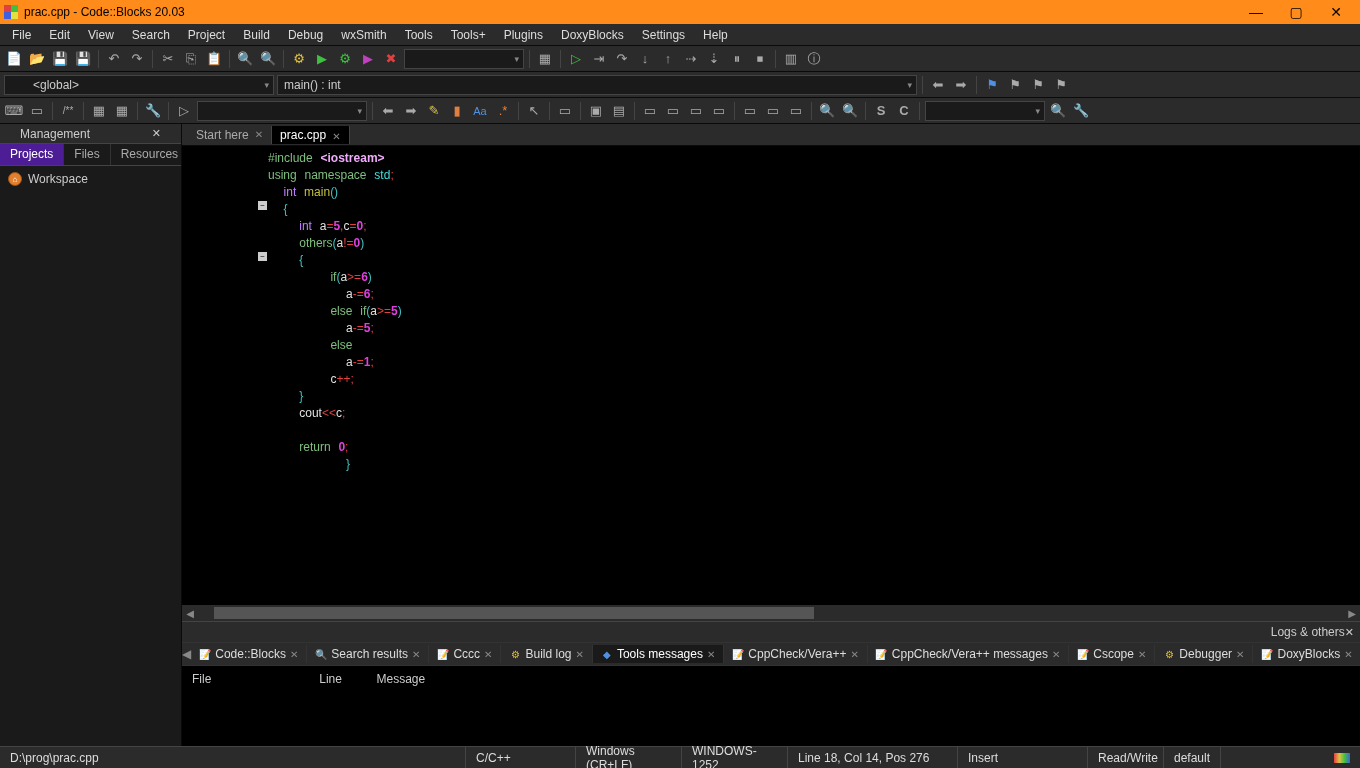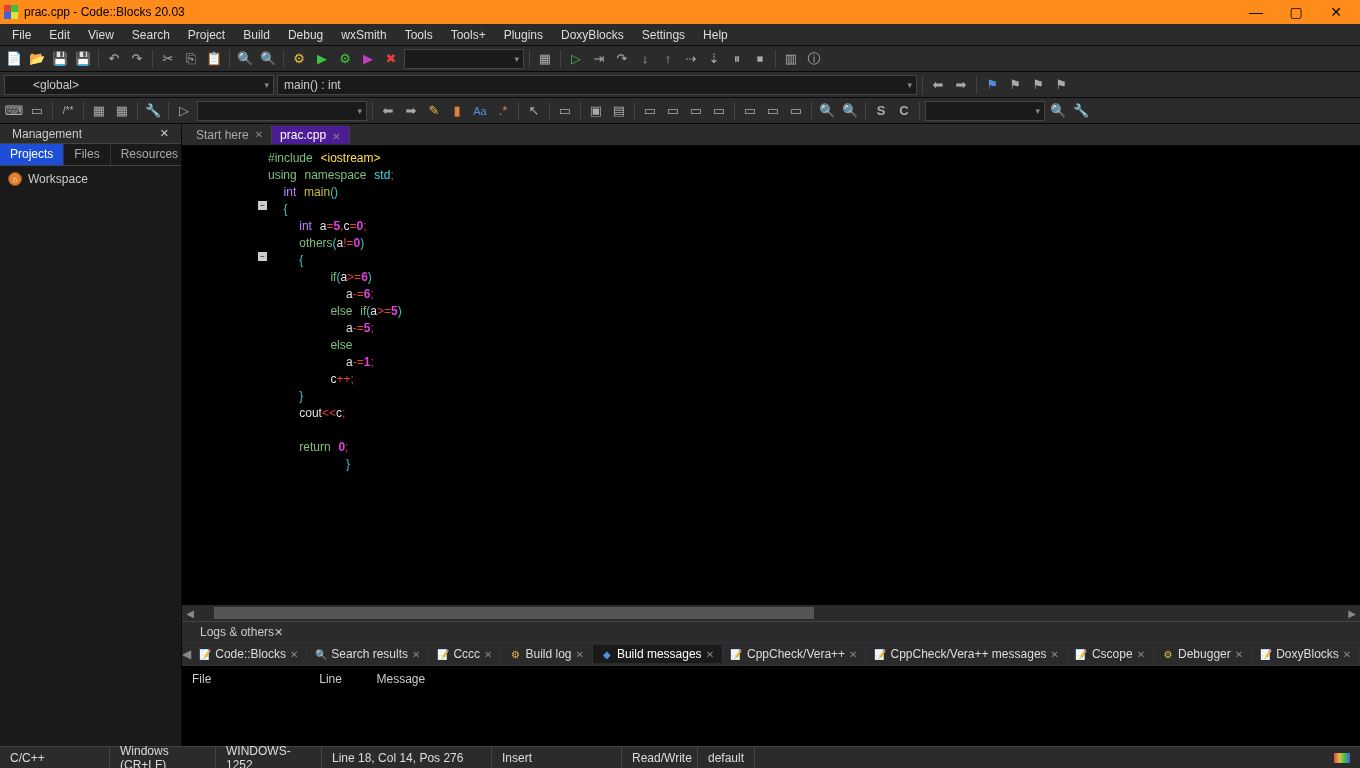--- a/index.html
+++ b/index.html
@@ -15,44 +15,44 @@
 .menu-item { padding:2px 8px; color:#ddd; }
 .toolbar { background:#2b2b2b; height:26px; display:flex; align-items:center; padding:0 4px; gap:3px; border-bottom:1px solid #0a0a0a; }
 .tb-btn { width:20px; height:20px; display:flex; align-items:center; justify-content:center; color:#aaa; font-size:13px; }
 .tb-sep { width:1px; height:18px; background:#444; margin:0 2px; }
 .tb-combo { background:#1a1a1a; border:1px solid #444; color:#ccc; height:20px; padding:0 18px 0 6px; position:relative; display:flex; align-items:center; }
 .tb-combo::after { content:"▾"; position:absolute; right:4px; font-size:9px; color:#888; }
 .wide1 { width:270px;padding-left:28px; } .wide2 { width:640px; } .wide4 { width:120px; }
 .toolbar2 { background:#2b2b2b; height:26px; display:flex; align-items:center; padding:0 4px; gap:3px; border-bottom:1px solid #0a0a0a; }
 .content { flex:1; display:flex; min-height:0; }
 .sidebar { width:182px; display:flex; flex-direction:column; border-right:1px solid #0a0a0a; }
-.panel-hdr { background:#2b2b2b; height:20px; display:flex; align-items:center; justify-content:space-between; padding:0 12px; color:#ccc; border-bottom:1px solid #444; }
+.panel-hdr { background:#2b2b2b; height:20px; display:flex; align-items:center; justify-content:space-between; padding:0 20px; color:#ccc; border-bottom:1px solid #444; }
 .close-x { color:#ccc; font-size:11px; }
 .side-tabs { background:#1a1a1a; height:22px; display:flex; border-bottom:1px solid #444; }
 .side-tab { padding:3px 10px; color:#aaa; border-right:1px solid #333; cursor:pointer; }
-.side-tab.active { background:#1d4ed8; color:#fff; }
+.side-tab.active { background:#4c1d95; color:#fff; }
 .side-body { flex:1; background:#1a1a1a; padding:4px 6px; }
 .ws-item { display:flex; align-items:center; gap:6px; padding:2px; color:#ccc; }
 .ws-ico { width:14px; height:14px; border-radius:50%; background:#e08030; border:1px solid #a05010; display:flex; align-items:center; justify-content:center; font-size:8px; color:#fff; }
 .editor-area { flex:1; display:flex; flex-direction:column; min-width:0; }
 .editor-tabs { background:#2b2b2b; height:22px; display:flex; align-items:center; padding-left:6px; border-bottom:1px solid #0a0a0a; }
 .ed-tab { padding:2px 8px; color:#aaa; display:flex; align-items:center; gap:6px; border-right:1px solid #444; cursor:pointer; }
-.ed-tab.active { background:#4c1d95; color:#fff;align-items:flex-end; }
+.ed-tab.active { background:#000000; color:#fff;align-items:flex-end; }
 .ed-tab .x { font-size:10px; color:#888; }
 .code-wrap { flex:1; display:flex; background:#000; min-height:0; overflow:hidden; position:relative; }
 .gutter { width:86px; background:#000; border-right:0; }
 .fold-col { position:absolute; left:76px; top:0; width:10px; }
 .fold-mark { position:absolute; width:9px; height:9px; background:#ccc; color:#000; font-size:8px; display:flex; align-items:center; justify-content:center; }
 .code { flex:1; padding:4px 0 0 0; font-family:Consolas,"Courier New",monospace; font-size:13px; line-height:17px; white-space:pre; color:#ccc; }
-.kw { color:#7fbf7f; } .pp { color:#7fbf7f; } .str { color:#fde047; } .ty { color:#c080ff; } .num { color:#e040e0; font-weight:bold; } .op { color:#e04040; } .fn { color:#c0c040; } .id { color:#e0e0e0; } .br { color:#40c0c0; } .ns { color:#40dfdf; }
+.kw { color:#7fbf7f; } .pp { color:#7fbf7f; } .str { color:#f0abfc;font-weight:bold; } .ty { color:#c080ff; } .num { color:#e040e0; font-weight:bold; } .op { color:#e04040; } .fn { color:#c0c040; } .id { color:#e0e0e0; } .br { color:#40c0c0; } .ns { color:#40dfdf; }
 .hscroll { height:16px; background:#2b2b2b; position:relative; display:flex; align-items:center; }
 .hscroll-thumb { background:#555; height:12px; width:600px; margin-left:16px; }
 .hscroll-arrow { width:16px; text-align:center; color:#888; font-size:10px; }
 .bottom-panel { background:#1a1a1a; display:flex; flex-direction:column; border-top:1px solid #444; }
-.bp-hdr { background:#2b2b2b; height:20px; display:flex; align-items:center; justify-content:flex-start; padding:0 18px; color:#ccc; }
+.bp-hdr { background:#2b2b2b; height:20px; display:flex; align-items:center; justify-content:flex-end; padding:0 6px; color:#ccc; }
 .bp-tabs { background:#2b2b2b; height:24px; display:flex; align-items:center; overflow:hidden; border-top:1px solid #333; border-bottom:1px solid #333; }
 .bp-nav { width:18px; text-align:center; color:#888; }
 .bp-tab { padding:2px 8px; color:#ddd; display:flex; align-items:center; gap:4px; border-right:1px solid #333; white-space:nowrap; cursor:pointer; }
 .bp-tab.active { background:#1a1a1a; color:#fff; }
 .bp-tab .x { font-size:10px; color:#888; }
 .bp-ico { width:12px; height:12px; display:inline-flex; align-items:center; justify-content:center; font-size:10px; }
 .log-cols { background:#000; height:80px; padding:6px 10px; font-family:Consolas,monospace; color:#ccc; }
 .log-cols span { display:inline-block; }
 .statusbar { background:#2b2b2b; height:22px; display:flex; align-items:center; color:#ddd; border-top:1px solid #444; }
 .sb-cell { padding:0 10px; border-right:1px solid #444; height:100%; display:flex; align-items:center; }
@@ -280,21 +280,21 @@
             <span>Cccc</span>
             <span class="x">✕</span>
           </div>
           <div class="bp-tab">
             <span class="bp-ico" style="color: rgb(224, 192, 64);">⚙</span>
             <span>Build log</span>
             <span class="x">✕</span>
           </div>
           <div class="bp-tab active">
             <span class="bp-ico" style="color: rgb(80, 144, 224);">◆</span>
-            <span>Build messages</span>
+            <span>Tools messages</span>
             <span class="x">✕</span>
           </div>
           <div class="bp-tab">
             <span class="bp-ico" style="color: rgb(80, 144, 224);">📝</span>
             <span>CppCheck/Vera++</span>
             <span class="x">✕</span>
           </div>
           <div class="bp-tab">
             <span class="bp-ico" style="color: rgb(80, 144, 224);">📝</span>
             <span>CppCheck/Vera++ messages</span>
@@ -319,20 +319,21 @@
       <div class="log-cols">
         <span style="width:120px;">File</span>
         <span style="width:50px;">Line</span>
         <span>Message</span>
       </div>
     </div>
   </div>
 </div>
 
 <div class="statusbar">
+  <div class="sb-cell" style="width:466px;">D:\prog\prac.cpp</div>
   <div class="sb-cell" style="width:110px;">C/C++</div>
   <div class="sb-cell" style="width:106px;">Windows (CR+LF)</div>
   <div class="sb-cell" style="width:106px;">WINDOWS-1252</div>
   <div class="sb-cell" style="width:170px;">Line 18, Col 14, Pos 276</div>
   <div class="sb-cell" style="width:130px;">Insert</div>
   <div class="sb-cell" style="width:76px;">Read/Write</div>
   <div class="sb-cell">default</div>
   <div class="sb-spacer"></div>
   <div class="sb-cell" style="border-right:0;">
       <span style="width:16px;height:10px;background:linear-gradient(90deg,#e04040,#e0c040,#40c040,#4060e0);display:inline-block;"></span>

